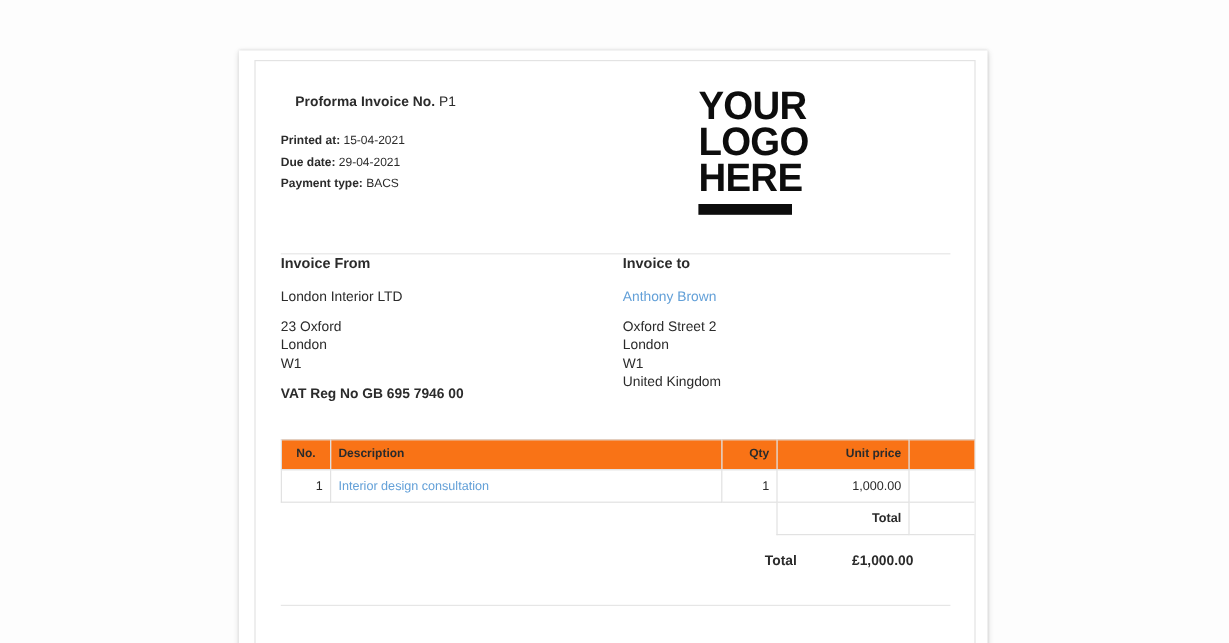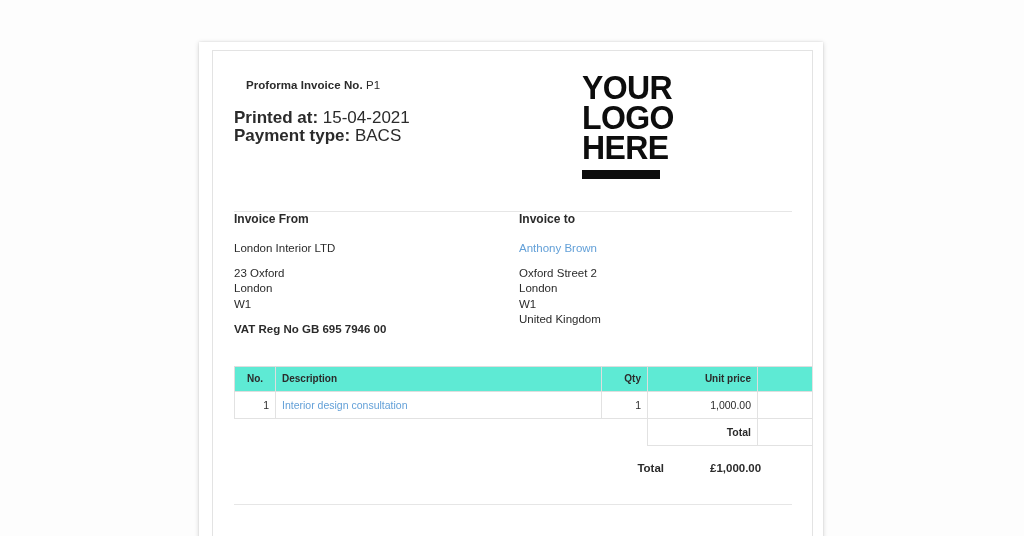--- a/index.html
+++ b/index.html
@@ -58,21 +58,21 @@
   .invoice-title {
     font-size: 11.5px;
     font-weight: bold;
     letter-spacing: 0.05px;
     margin-bottom: 18px;
     white-space: nowrap;
     padding-left: 12px;
   }
   .invoice-title .tval { font-weight: normal; }
   .meta-line {
-    font-size: 17px;
+    font-size: 10px;
     line-height: 18px;
     white-space: nowrap;
   }
   .meta-line .mlabel { font-weight: bold; }
   .meta-line .mval { font-weight: normal; }
 
   
   .logo-block {
     margin-right: 115px;
     margin-top: 0;
@@ -123,21 +123,21 @@
 
   
   .items-wrap { margin-top: 29px; }
   table.items {
     border-collapse: collapse;
     width: 561px;
     font-size: 10.5px;
     table-layout: fixed;
   }
   table.items th {
-    background: #5eead4;
+    background: #f97316;
     border: 1px solid #dedede;
     font-weight: bold;
     font-size: 10px;
     padding: 4px 6px;
     color: #2b2b2b;
     height: 16px;
   }
   table.items td {
     border: 1px solid #e2e2e2;
     padding: 5px 6px;
@@ -201,20 +201,24 @@
 
           <div class="meta-block">
             <div class="invoice-title">
               <span>Proforma Invoice No.</span>
               <span class="tval">P1</span>
             </div>
 
             <div class="meta-line">
               <span class="mlabel">Printed at:</span>
               <span class="mval">15-04-2021</span>
+            </div>
+            <div class="meta-line">
+              <span class="mlabel">Due date:</span>
+              <span class="mval">29-04-2021</span>
             </div>
             <div class="meta-line">
               <span class="mlabel">Payment type:</span>
               <span class="mval">BACS</span>
             </div>
           </div>
 
           <div class="logo-block">
             <div class="logo-line">YOUR</div>
             <div class="logo-line">LOGO</div>

